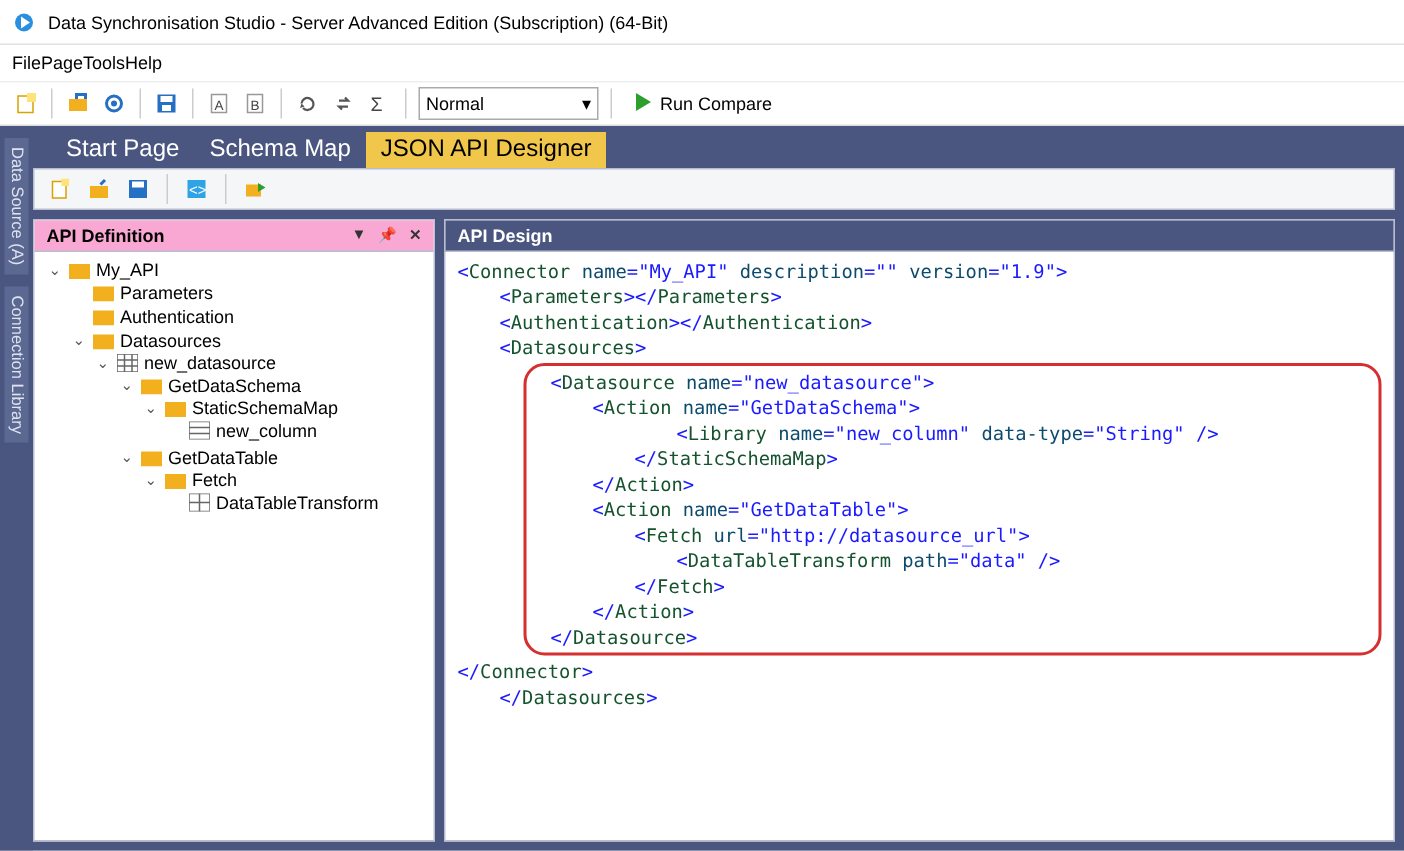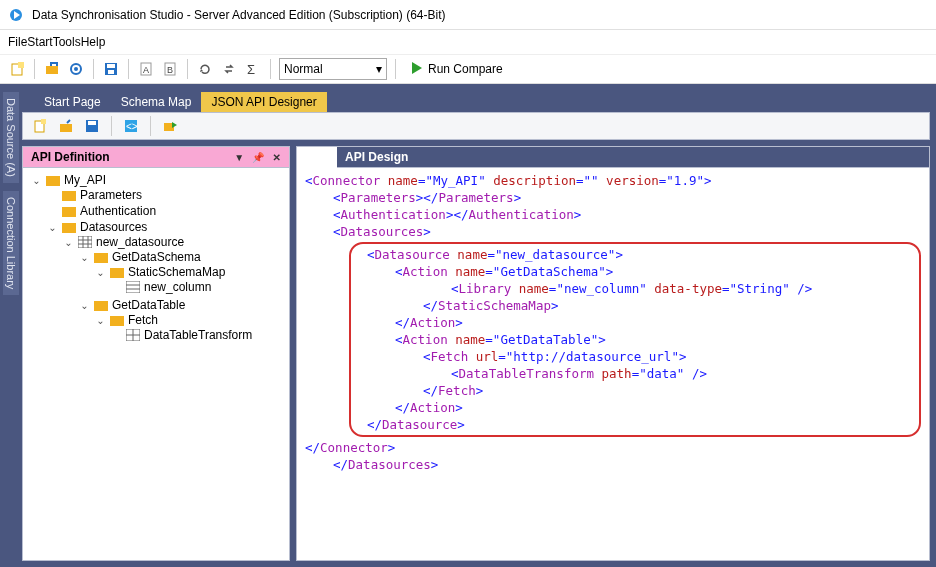--- a/index.html
+++ b/index.html
@@ -4,68 +4,68 @@
 <style>
 * { box-sizing: border-box; margin: 0; padding: 0; }
 body { font-family: "Segoe UI", Tahoma, sans-serif; font-size: 12px; background: #fff; width: 936px; height: 567px; overflow: hidden; }
 .titlebar { height: 30px; display: flex; align-items: center; padding: 0 8px; background: #fff; border-bottom: 1px solid #e0e0e0; }
 .titlebar .app-icon { width: 16px; height: 16px; margin-right: 8px; display:inline-flex; align-items:center; justify-content:center; }
 .menubar { height: 24px; display: flex; align-items: center; padding: 0 8px; background:#fff; }
 .menubar span { cursor: default; }
 .toolbar1 { height: 30px; display: flex; align-items: center; padding: 0 8px; gap: 6px; background: #fff; border-top:1px solid #eee; border-bottom:1px solid #ddd; }
 .tb-sep { width:1px; height:20px; background:#ccc; margin:0 2px; }
 .tb-icon { width:18px; height:18px; display:inline-flex; align-items:center; justify-content:center; cursor:pointer; }
-.select-mode { height: 22px; border:1px solid #aaa; background:#fff; padding:0 4px; font-size:12px; width:108px; display:flex; align-items:center; justify-content:space-between; }
+.select-mode { height: 22px; border:1px solid #aaa; background:#fff; padding:0 4px; font-size:12px; width:120px; display:flex; align-items:center; justify-content:space-between; }
 .run-btn { display:flex; align-items:flex-start; gap:6px; padding:2px 8px; cursor:pointer; }
 .play-tri { width:0; height:0; border-left:10px solid #2e9e2e; border-top:6px solid transparent; border-bottom:6px solid transparent; }
 .shell { display:flex; height: calc(567px - 30px - 24px - 30px); background:#4a567f; }
 .leftbar { width: 22px; background:#4a567f; display:flex; flex-direction:column; align-items:center; padding-top:8px; gap:8px; }
 .sidetab { writing-mode: vertical-rl; color:#dfe3ef; font-size:11px; padding:6px 2px; cursor:pointer; background:#5b6892;}
 .main { flex:1; display:flex; flex-direction:column; padding:6px 6px 6px 0;}
 .doc-tabs { height:22px; display:flex; align-items:flex-end; gap:0; padding-left:12px; }
-.doc-tab { padding:3px 10px; font-size:12px; color:#fff; cursor:pointer; }
+.doc-tab { padding:3px 10px; font-size:16px; color:#fff; cursor:pointer; }
 .doc-tab.active { background:#f0c74a; color:#000; }
 .toolbar2 { height:28px; background:#f5f6f8; border:1px solid #b8bed0; display:flex; align-items:center; padding:0 8px; gap:8px; }
 .workarea { flex:1; display:flex; gap:6px; margin-top:6px; }
 .panel { background:#fff; border:1px solid #b8bed0; display:flex; flex-direction:column; }
 .panel-header { background:#f9a8d4; color:#000; font-size:12px; font-weight:bold; padding:3px 8px; display:flex; align-items:center; justify-content:space-between; border-bottom:1px solid #b8bed0;}
-.panel-header.blue { background:#4a567f; color:#fff;margin-left:40px; }
+.panel-header.blue { background:#4a567f; color:#fff; }
 .panel-hdr-ctrl { display:flex; gap:4px; }
 .panel-body { flex:1; overflow:auto; padding:4px 4px; font-size:12px; }
 .tree ul { list-style:none; padding-left:16px; }
 .tree li { padding:1px 0; white-space:nowrap; }
 .tree-row { display:flex; align-items:center; gap:4px; cursor:pointer; }
 .exp { width:11px; height:11px; display:inline-flex; align-items:center; justify-content:center; font-size:10px; color:#555; }
 .ico { width:14px; height:14px; display:inline-flex; align-items:center; justify-content:center; }
 .folder svg rect { fill:#f2b01e; }
 .grid-ico svg rect { fill:#fff; stroke:#666; }
 .xml { font-family: Consolas, monospace; font-size:12.5px; line-height:17px; padding:4px 8px; }
-.xml .t { color:#a21caf;margin-top:48px; }
-.xml .an { color:#b91c1c; }
+.xml .t { color:#14532d;margin-top:48px; }
+.xml .an { color:#0c4a6e; }
 .xml .av { color:#1a1aff; }
 .xml .b { color:#1a1aff; }
 .highlight-box { border:2px solid #d62f2f; border-radius:14px; padding:2px 4px; margin:2px 0; }
 .pin-ctrls span { font-size:10px; color:#333; margin-left:4px; cursor:pointer;}
 </style>
 </head>
 <body>
 
 <div class="titlebar">
   <span class="app-icon">
     <svg width="16" height="16">
         <circle cx="8" cy="8" r="6" fill="#2b8fe0"></circle>
         <polygon points="6,4 12,8 6,12" fill="#fff"></polygon>
       </svg>
   </span>
   <span>Data Synchronisation Studio - Server Advanced Edition (Subscription) (64-Bit)</span>
 </div>
 
 <div class="menubar">
   <span>File</span>
-  <span>Start</span>
+  <span>Page</span>
   <span>Tools</span>
   <span>Help</span>
 </div>
 
 <div class="toolbar1">
   <span class="tb-icon">
       <svg width="14" height="14">
         <rect x="2" y="2" width="10" height="11" fill="#fff" stroke="#d8a200"></rect>
         <rect x="8" y="0" width="6" height="6" fill="#ffe27a"></rect>
       </svg>

